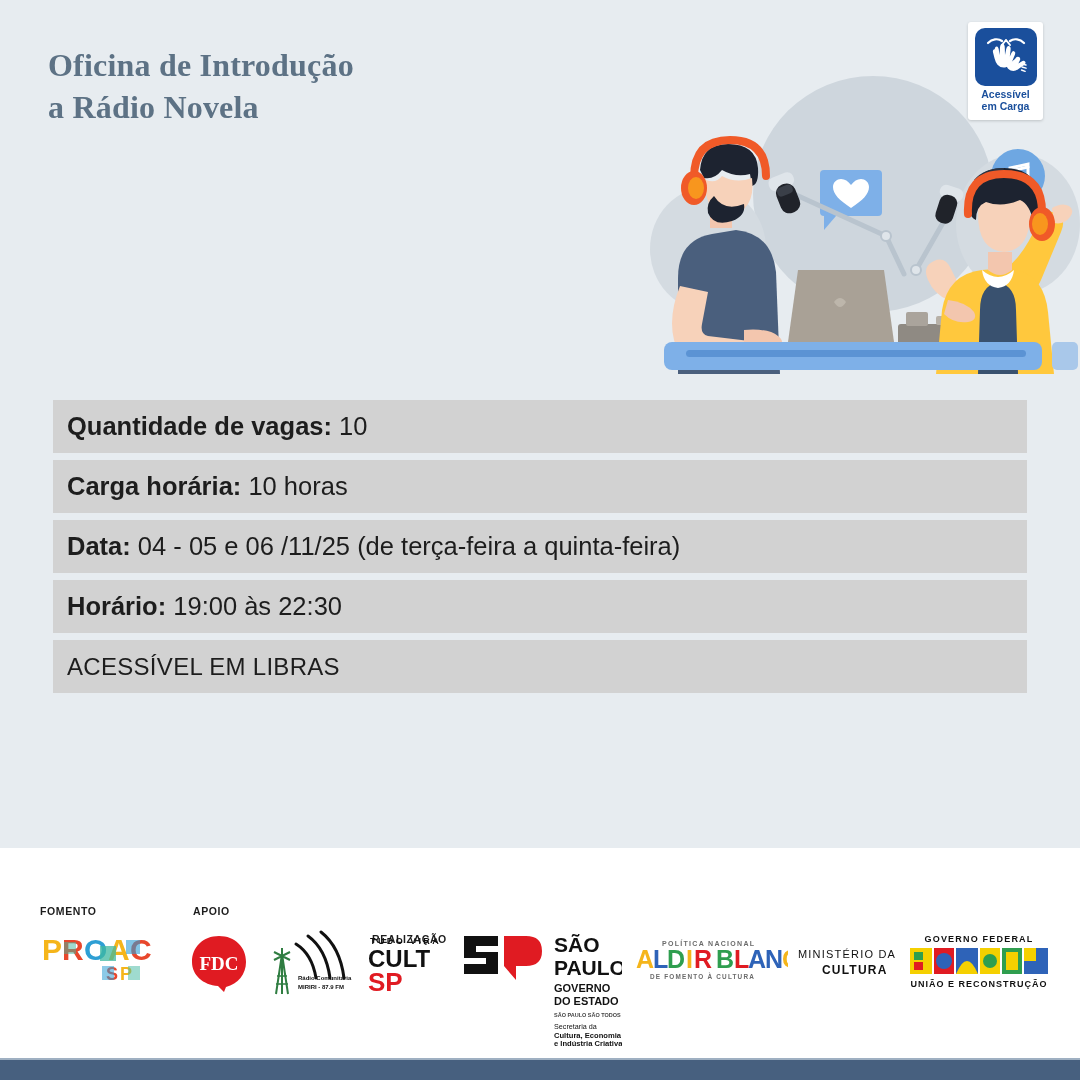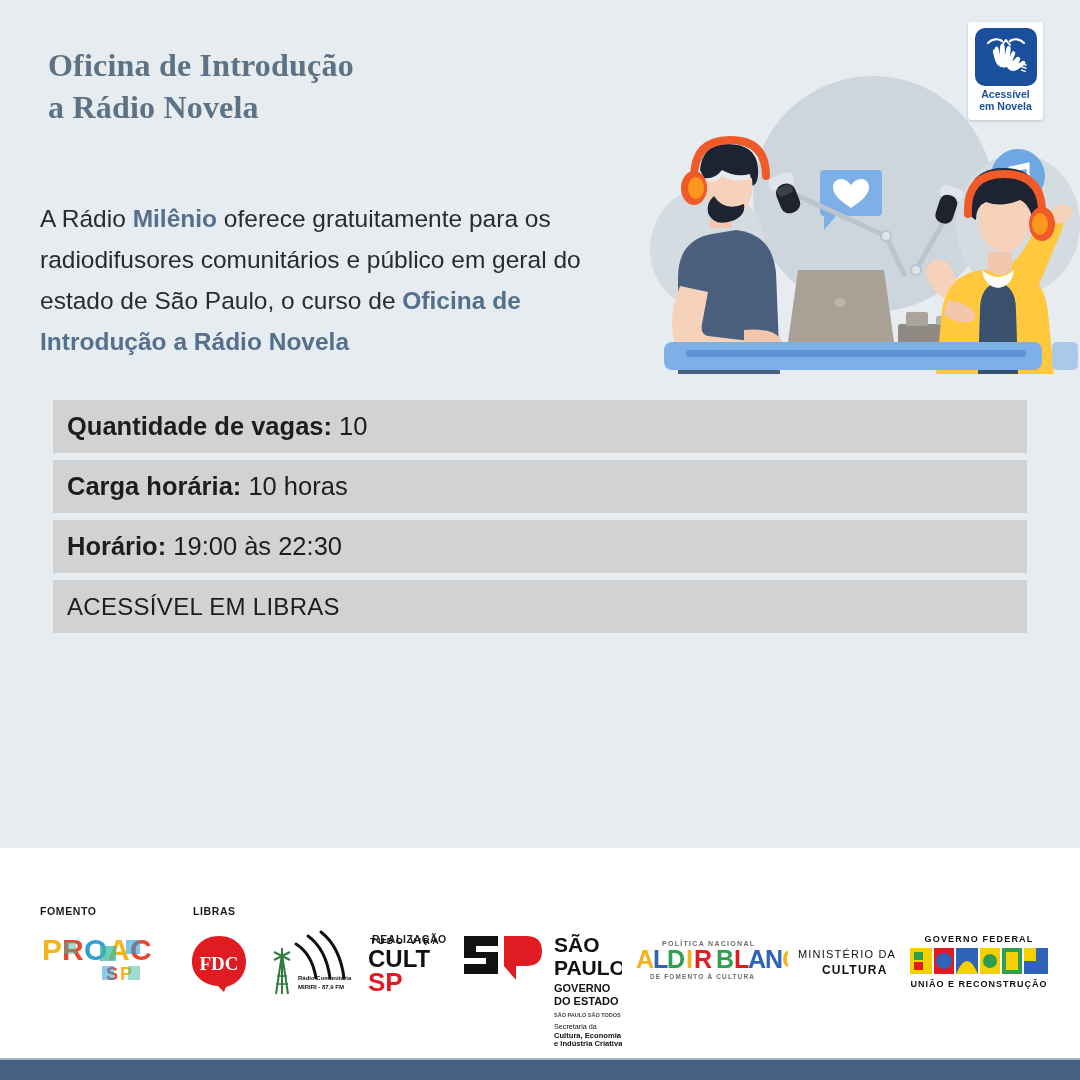--- a/index.html
+++ b/index.html
@@ -86,36 +86,35 @@
 
 <div class="poster">
 
   <div class="main-panel">
 
     <div class="title">
       <span class="l1">Oficina de Introdução</span>
       <span class="l2">a Rádio Novela</span>
     </div>
 
-    <div class="lead"><span>A Rádio </span><b>Milênio</b><span> oferece gratuitamente para os radiodifusores comunitários e público em geral do estado de São Paulo, o curso de </span><b>Oficina de Introdução a Rádio Novela</b></div>
 
     <div class="libras-badge">
       <div class="libras-square">
         <svg width="48" height="44" viewBox="0 0 48 44">
           <path d="M6 8 C10 4 16 3 20 6" stroke="#ffffff" stroke-width="2.2" fill="none" stroke-linecap="round"></path>
           <path d="M42 8 C38 4 32 3 28 6" stroke="#ffffff" stroke-width="2.2" fill="none" stroke-linecap="round"></path>
           <path d="M24 5 L20 10 M24 5 L28 10" stroke="#ffffff" stroke-width="2" fill="none" stroke-linecap="round"></path>
           <path d="M13 17 q-1 -5 1.5 -5.5 q2 -0.4 2.5 4.5 l0.6 4 l0.4 -7.5 q0.2 -4 2.6 -3.8 q2.2 0.2 2.2 4.2 l0.2 7 l1.2 -6 q0.6 -3.4 2.8 -2.9 q2 0.5 1.6 4 l-0.8 6.6 l1.6 -3.6 q1.2 -2.6 3 -1.6 q1.6 0.9 0.5 3.4 l-3 7.2 q-2 4.8 -6.8 5.4 q-5 0.6 -7.6 -2.6 q-2 -2.5 -3 -6.6 l-1.4 -5.4 q-0.8 -3 1.2 -3.6 q1.8 -0.6 2.6 2.4 z" fill="#ffffff"></path>
           <path d="M33 24 q1.6 -3.2 4 -2 q2 1 0.8 3.6 l-1.4 3 l3.2 -2.2 q2.4 -1.6 3.6 0.3 q1.1 1.8 -1.1 3.3 l-6 4.2 q-3.6 2.6 -7.4 1.2 q-3.6 -1.4 -4 -4.6" fill="#ffffff"></path>
           <path d="M40 29 l4 1 M40 32 l4 1.2 M39.5 35 l3.6 1.4" stroke="#ffffff" stroke-width="1.4" stroke-linecap="round"></path>
         </svg>
       </div>
       <div class="libras-caption">
         <span>Acessível</span><br>
-        <span>em Novela</span>
+        <span>em Carga</span>
       </div>
     </div>
 
     <div class="illus">
       <svg width="432" height="300" viewBox="0 0 432 300">
 
         <ellipse cx="225" cy="120" rx="120" ry="118" fill="#ced6dd"></ellipse>
         <ellipse cx="60" cy="175" rx="58" ry="62" fill="#d4dbe1"></ellipse>
         <ellipse cx="370" cy="150" rx="62" ry="70" fill="#d4dbe1"></ellipse>
 
@@ -219,20 +218,23 @@
         </g>
       </svg>
     </div>
 
     <div class="rows">
       <div class="row">
         <div class="txt"><b>Quantidade de vagas:</b><span> 10</span></div>
       </div>
       <div class="row">
         <div class="txt"><b>Carga horária:</b><span> 10 horas</span></div>
+      </div>
+      <div class="row">
+        <div class="txt"><b>Data:</b><span> 04 - 05 e 06 /11/25 (de terça-feira a quinta-feira)</span></div>
       </div>
       <div class="row">
         <div class="txt"><b>Horário:</b><span> 19:00 às 22:30</span></div>
       </div>
       <div class="row plain">
         <div class="txt">ACESSÍVEL EM LIBRAS</div>
       </div>
     </div>
   </div>
 
@@ -253,21 +255,21 @@
         <rect x="24" y="10" width="12" height="12" fill="#3fb8a0" opacity=".5"></rect>
         <g font-family="Liberation Sans, sans-serif" font-weight="700" font-size="18">
           <text x="66" y="48" fill="#e8472c">S</text>
           <text x="80" y="48" fill="#f5b51a">P</text>
         </g>
         <rect x="62" y="34" width="12" height="14" fill="#2e9fd4" opacity=".55"></rect>
         <rect x="88" y="34" width="12" height="14" fill="#3fb8a0" opacity=".5"></rect>
       </svg>
     </div>
 
-    <div class="f-head" style="left:193px;top:57px;">LIBRAS</div>
+    <div class="f-head" style="left:193px;top:57px;">APOIO</div>
     <div style="position:absolute;left:190px;top:86px;">
       <svg width="58" height="58" viewBox="0 0 58 58">
         <path d="M29 2 C45 2 56 13 56 28 C56 40 48 50 36 53 L34 58 L28 52 C13 51 2 41 2 28 C2 13 13 2 29 2 z" fill="#e01b22"></path>
         <text x="29" y="36" text-anchor="middle" font-family="Liberation Serif, serif" font-weight="700" font-size="19" fill="#ffffff">FDC</text>
       </svg>
     </div>
     <div style="position:absolute;left:258px;top:930px;"></div>
     <div style="position:absolute;left:258px;top:82px;">
       <svg width="100" height="70" viewBox="0 0 100 70">
         <path d="M38 14 q16 10 20 34" stroke="#111111" stroke-width="3" fill="none" stroke-linecap="round"></path>

